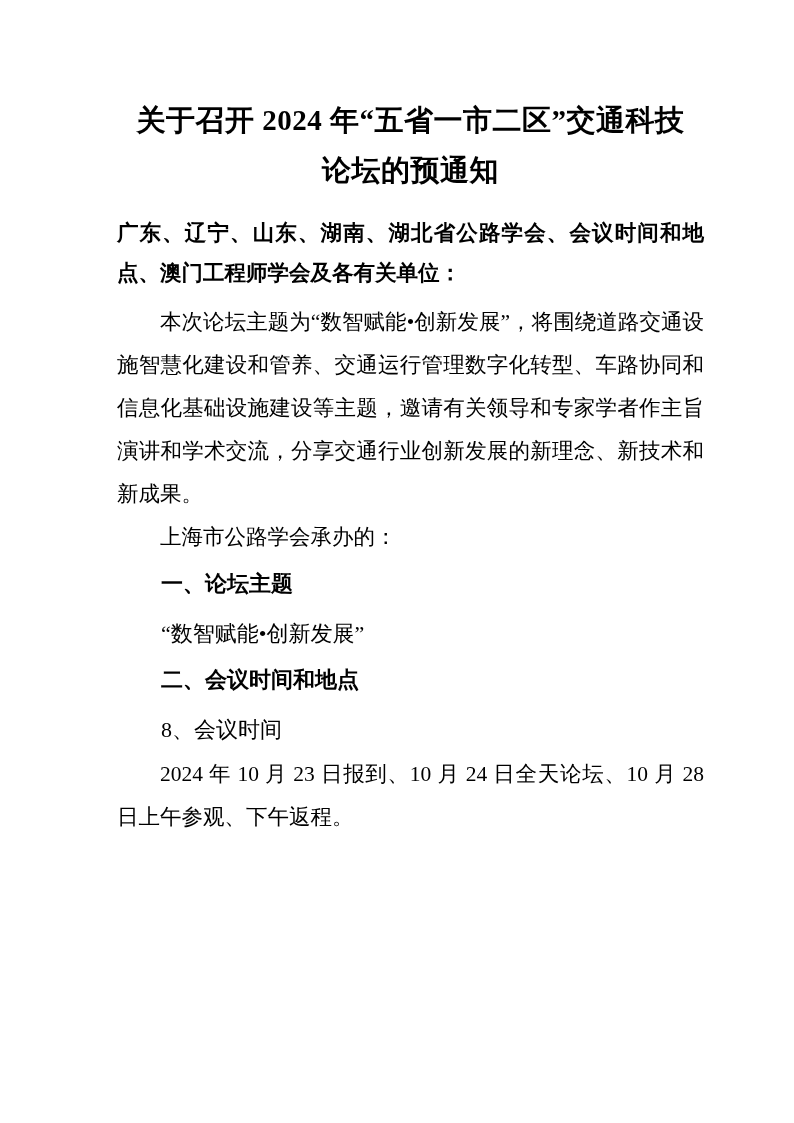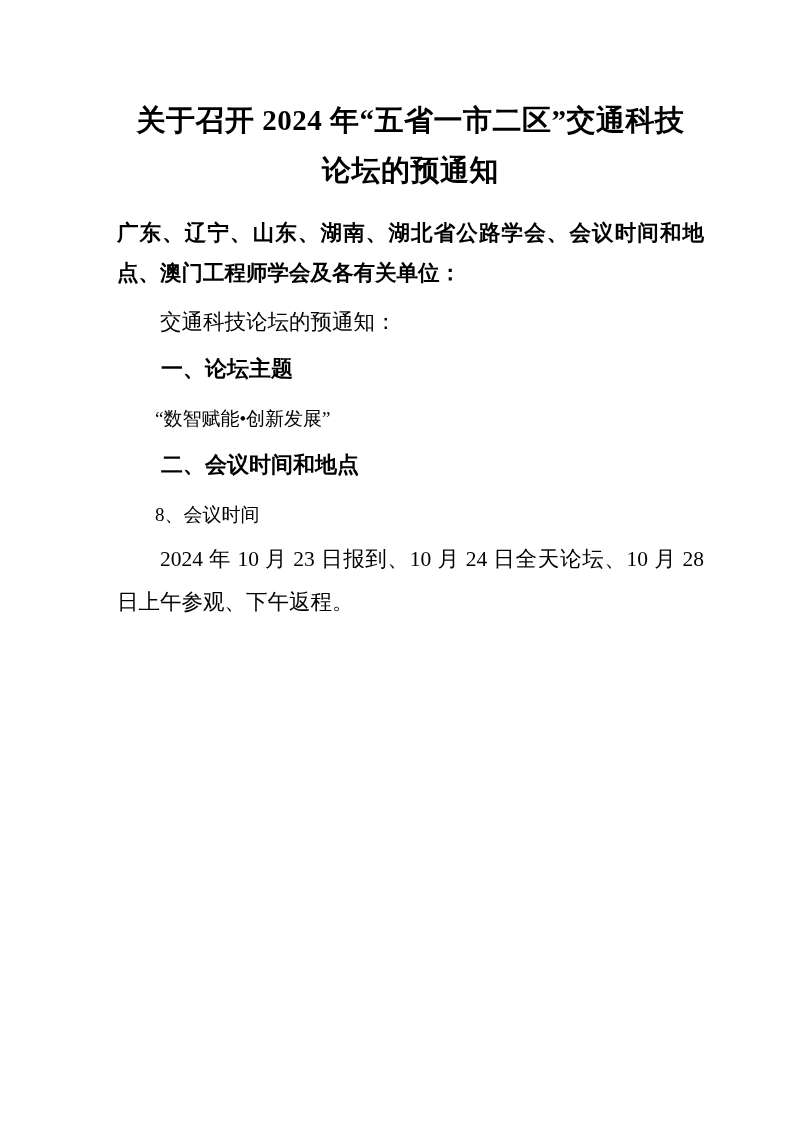--- a/index.html
+++ b/index.html
@@ -45,38 +45,39 @@
   }
   .section-heading {
     font-family: Liberation Mono, monospace;
     font-weight: 700;
     font-size: 22px;
     line-height: 43px;
     text-indent: 2em;
     margin: 5px 0;
   }
   .standalone {
-    font-size: 19px;
+    font-size: 22px;
     line-height: 43px;
     text-indent: 2em;
     margin: 2px 0;
   }
 </style>
 </head>
 <body>
 
 <div class="page">
 
   <h1 class="title">关于召开 2024 年“五省一市二区”交通科技论坛的预通知</h1>
 
   <p class="salutation">广东、辽宁、山东、湖南、湖北省公路学会、会议时间和地点、澳门工程师学会及各有关单位：</p>
 
 
+  <p class="para">本次论坛主题为“数智赋能•创新发展”，将围绕道路交通设施智慧化建设和管养、交通运行管理数字化转型、车路协同和信息化基础设施建设等主题，邀请有关领导和专家学者作主旨演讲和学术交流，分享交通行业创新发展的新理念、新技术和新成果。</p>
 
-  <p class="para">交通科技论坛的预通知：</p>
+  <p class="para">上海市公路学会承办的：</p>
 
   <h2 class="section-heading">一、论坛主题</h2>
 
   <p class="standalone">“数智赋能•创新发展”</p>
 
   <h2 class="section-heading">二、会议时间和地点</h2>
 
   <p class="standalone">8、会议时间</p>
 
   <p class="para">2024 年 10 月 23 日报到、10 月 24 日全天论坛、10 月 28 日上午参观、下午返程。</p>

